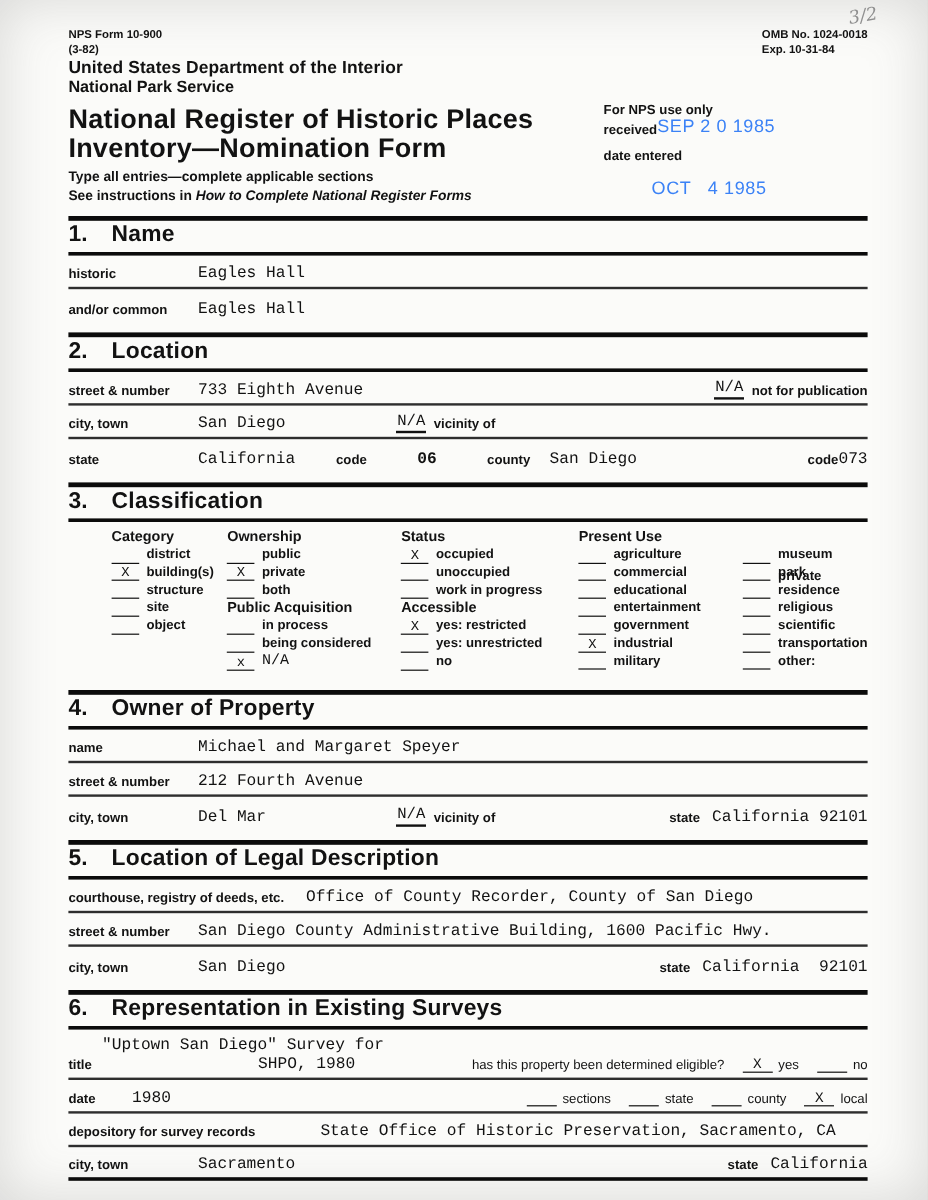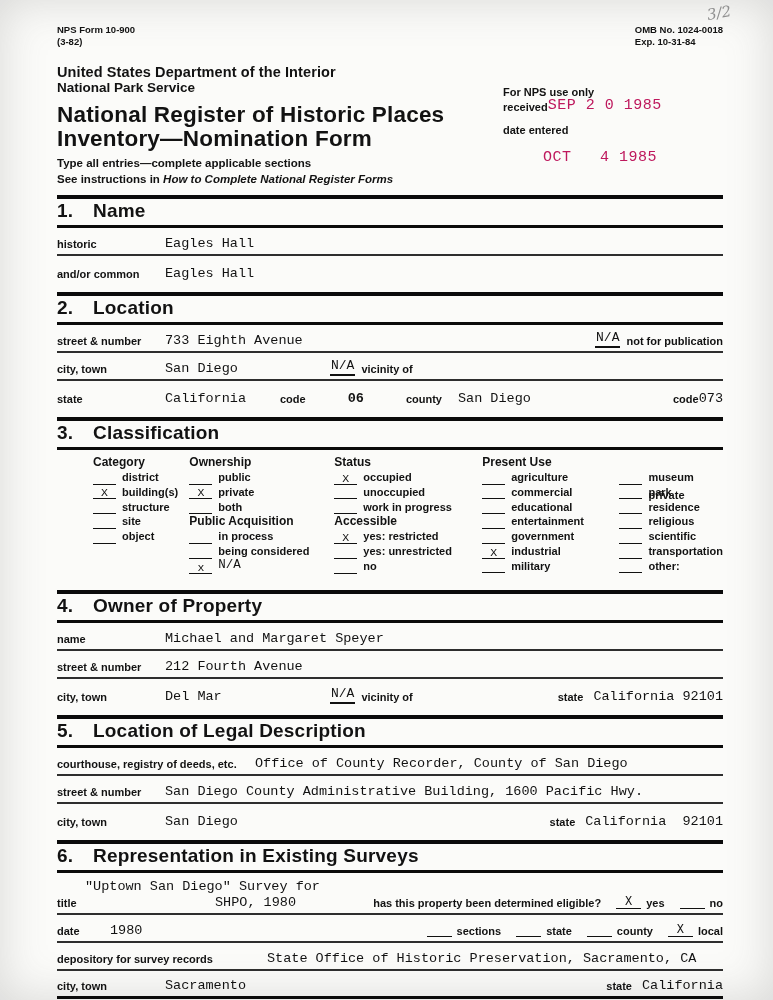--- a/index.html
+++ b/index.html
@@ -15,31 +15,31 @@
     box-shadow: inset 0 0 46px rgba(90,90,90,0.22);
     padding:24px 50px 0 57px;
   }
   
   .topmeta { display:flex; justify-content:space-between; font-size:9.5px; font-weight:bold; line-height:1.3; }
   .handnote {
     position:absolute; top:4px; right:42px;
     font-family:"DejaVu Serif", serif; font-style:italic;
     color:#8f8f8f; font-size:15px; transform:rotate(-10deg);
   }
-  .dept { font-size:14.5px; font-weight:bold; margin-top:15px; letter-spacing:0.1px; }
+  .dept { font-size:14.5px; font-weight:bold; letter-spacing:0.1px; }
   .agency { font-size:13.5px; font-weight:bold; }
   .main-title { font-size:22.5px; font-weight:bold; line-height:1.06; margin-top:8px; letter-spacing:0.2px; width:520px; }
   .instr { font-size:11.5px; font-weight:bold; margin-top:6px; line-height:1.32; width:480px; }
   .instr .it { font-style:italic; }
   
   .nps-box { position:absolute; top:86px; right:50px; width:220px; }
   .nps-use { font-size:11px; font-weight:bold; }
   .received-line { display:flex; align-items:baseline; margin-top:1px; }
   .rec-lbl { font-size:11px; font-weight:bold; }
-  .stamp { font-family:Liberation Mono, monospace; font-size:15px; white-space:pre; color:#be185d; letter-spacing:0.5px; }
+  .stamp { font-family:Liberation Sans, sans-serif; font-size:15px; white-space:pre; color:#3b82f6; letter-spacing:0.5px; }
   .stamp.received { position:relative; top:-2px; }
   .date-entered { font-size:11px; font-weight:bold; margin-top:8px; }
   .stamp.entered { display:block; margin:13px 0 0 40px; }
   
   .sec-hdr {
     border-top:4px solid #0b0b0b; border-bottom:3px solid #0b0b0b;
     font-size:19px; font-weight:bold; padding:1px 0 3px; margin-top:8px;
     letter-spacing:0.2px;
   }
   .sec-hdr .num { display:inline-block; min-width:36px; }
@@ -71,21 +71,21 @@
   .clbl { font-size:11px; font-weight:bold; line-height:1.05; padding-bottom:1px; }
   .clbl.mono { font-family:"Liberation Mono", monospace; font-weight:normal; font-size:12.5px; }
   
   .trow { min-height:42px; }
   .lbl-title { min-width:28px; }
   .lbl-date { min-width:53px; }
   .lbl-court { min-width:192px; }
   .lbl-depo { min-width:178px; }
   .tvals { display:flex; flex-direction:column; }
   .tv2 { padding-left:130px; }
-  .q { font-size:11px; font-weight:bold; line-height:1.15; padding-bottom:1px; }
+  .q { font-size:11px; font-weight:normal; line-height:1.15; padding-bottom:1px; }
   .chk6 {
     display:inline-block; width:25px; border-bottom:1.5px solid #111; text-align:center;
     font-family:"Liberation Mono", monospace; font-size:12px; line-height:11px;
     margin:0 5px 2px 15px;
   }
 </style>
 </head>
 <body>
 
 <div class="page">

